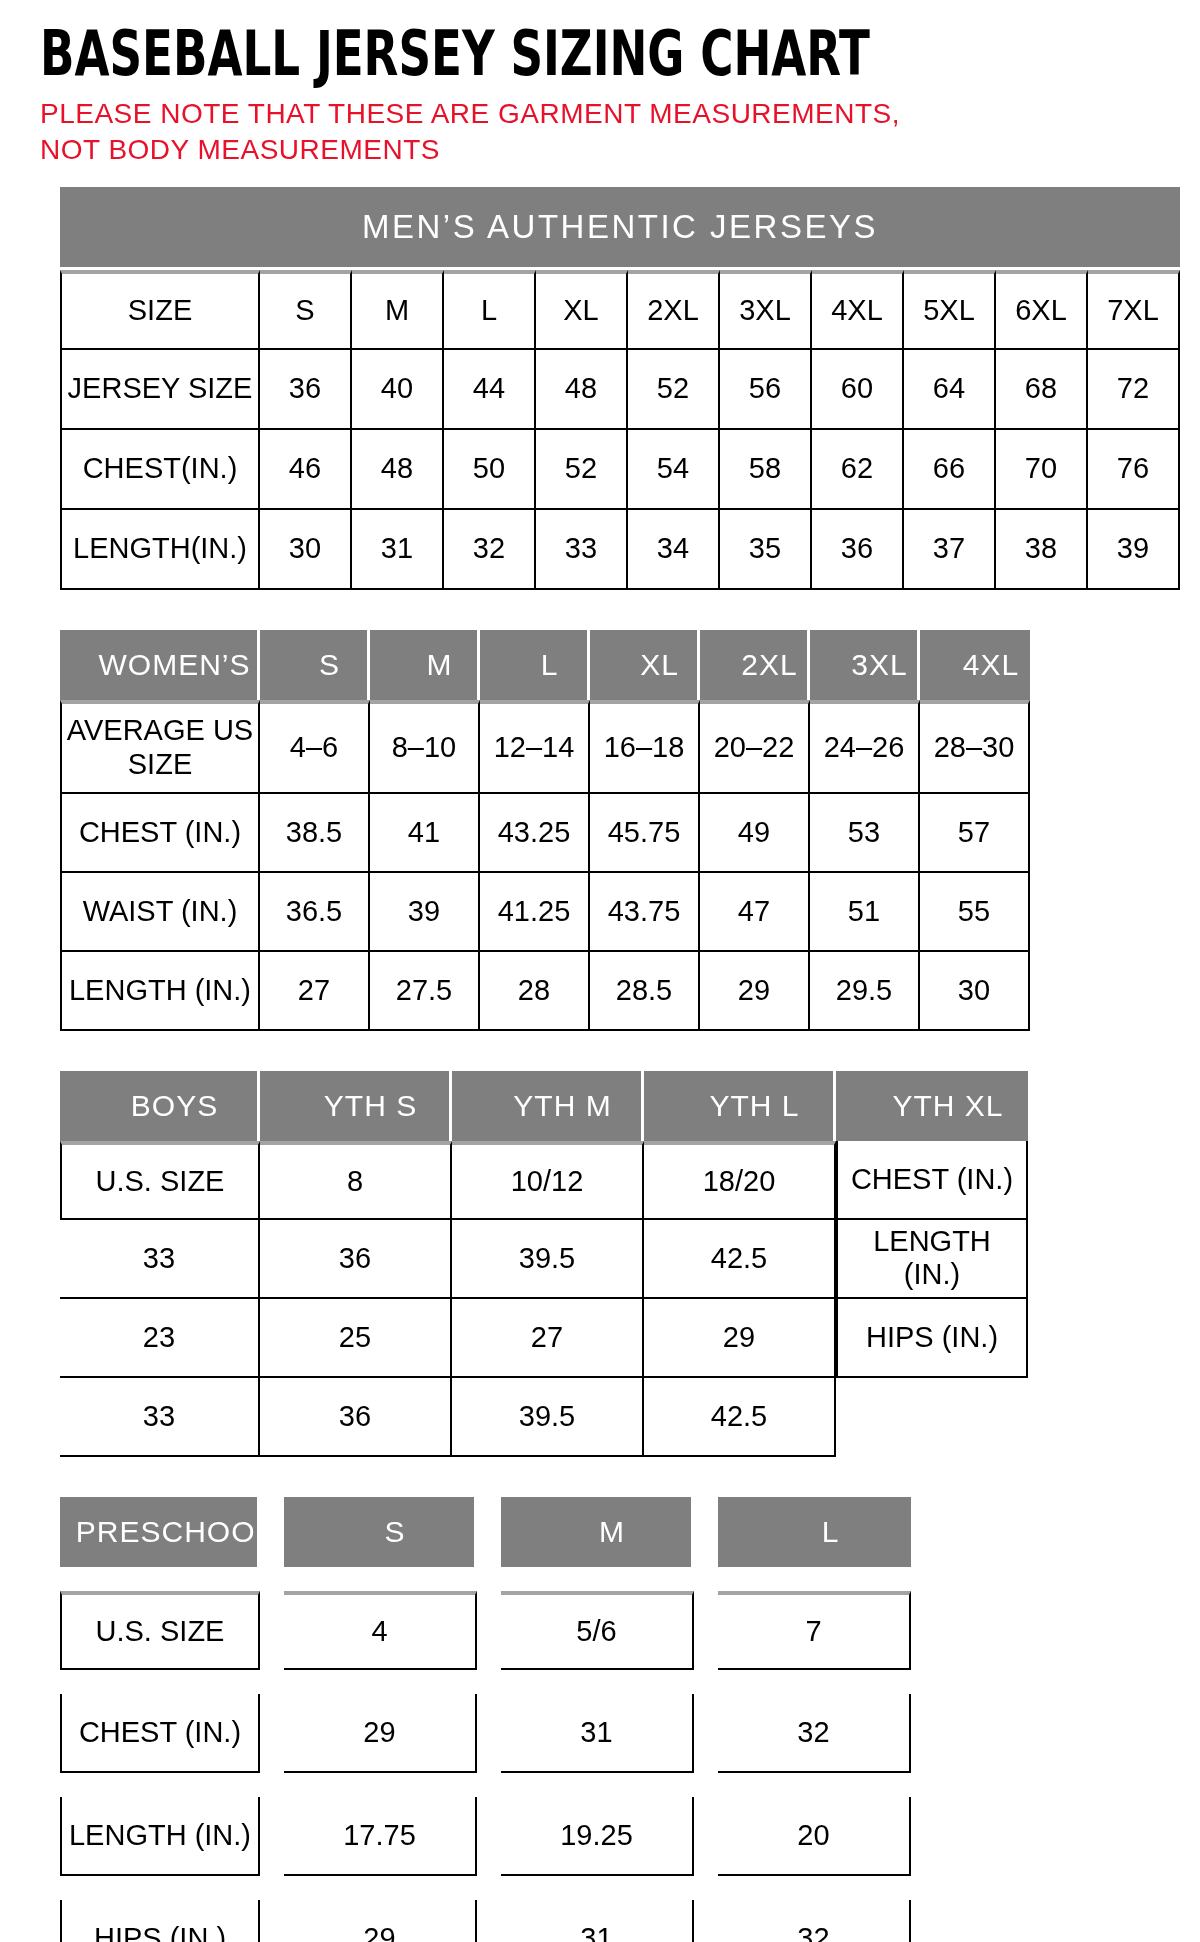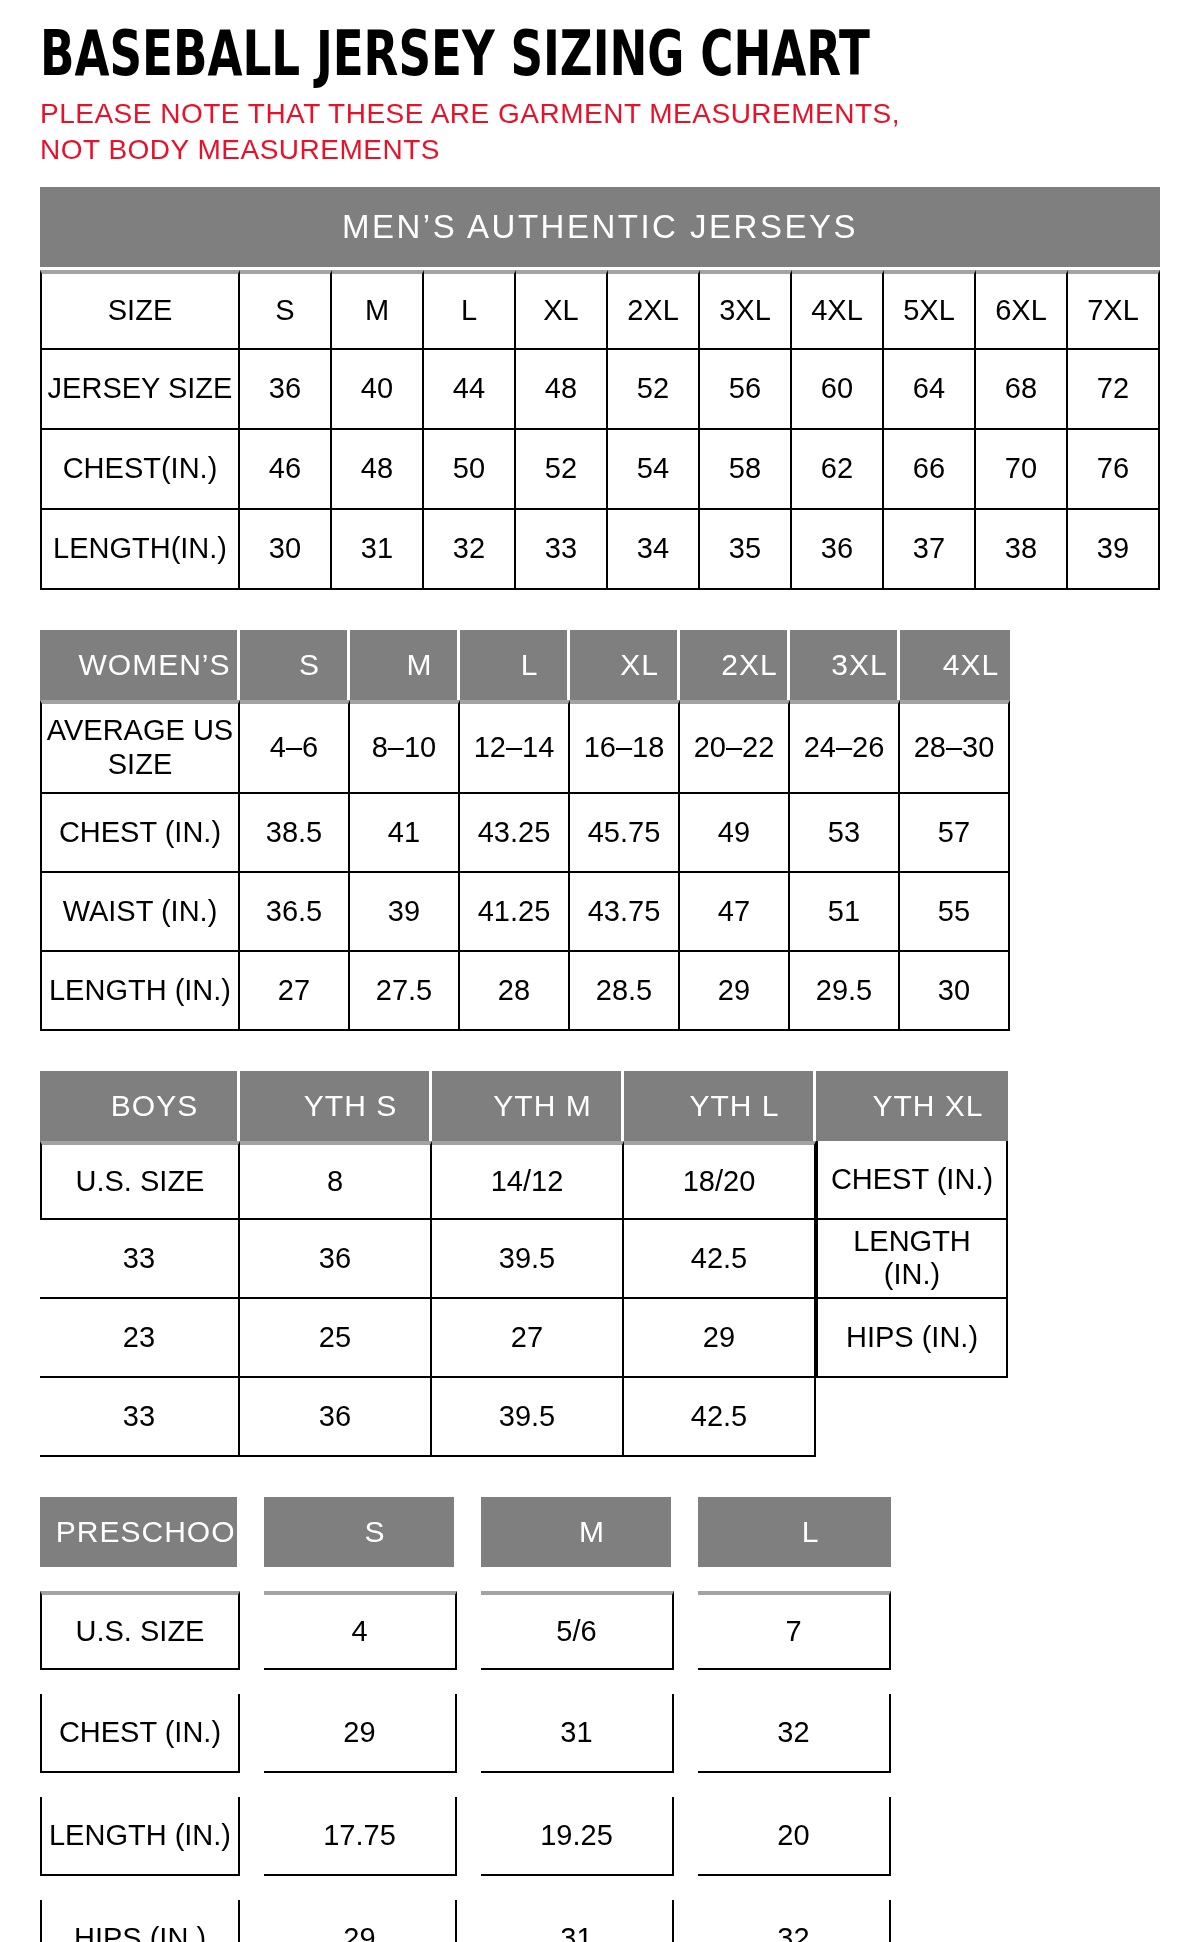--- a/index.html
+++ b/index.html
@@ -28,21 +28,21 @@
     color: #000;
   }
   p.note {
     margin-top: 10px;
     max-width: 880px;
     color: var(--red);
     font-size: 28px;
     line-height: 1.3;
     letter-spacing: 0.5px;
   }
-  .tbl { width: max-content; margin-top: 40px; }
+  .tbl { width: max-content; margin-top: 40px; margin-left: 20px; }
   .tbl.first { margin-top: 18px; }
   .banner {
     background: var(--gray);
     color: #fff;
     height: 80px;
     margin-bottom: 3px;
     display: flex;
     align-items: center;
     justify-content: center;
     font-size: 33px;
@@ -191,21 +191,21 @@
     </section>
   <section class="tbl" id="tbl-boys">
       <div class="grid g-boys">
         <div class="head">BOYS</div>
         <div class="head">YTH S</div>
         <div class="head">YTH M</div>
         <div class="head">YTH L</div>
         <div class="head last">YTH XL</div>
         <div class="cell c-first r-top">U.S. SIZE</div>
         <div class="cell r-top">8</div>
-        <div class="cell r-top">14/12</div>
+        <div class="cell r-top">10/12</div>
         <div class="cell r-top">18/20</div>
         <div class="cell c-first">CHEST (IN.)</div>
         <div class="cell">33</div>
         <div class="cell">36</div>
         <div class="cell">39.5</div>
         <div class="cell">42.5</div>
         <div class="cell c-first">LENGTH (IN.)</div>
         <div class="cell">23</div>
         <div class="cell">25</div>
         <div class="cell">27</div>

